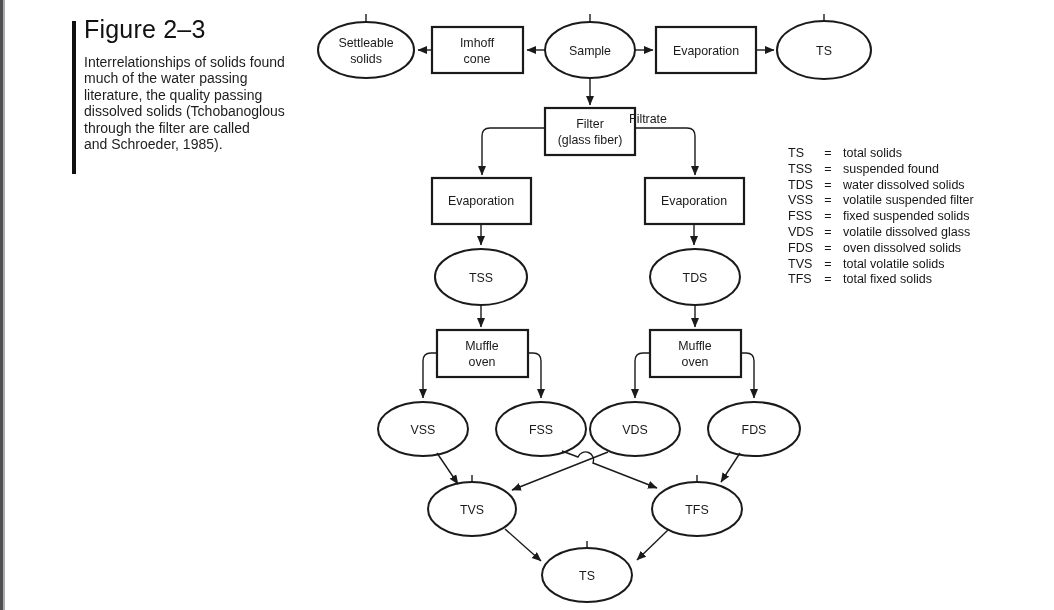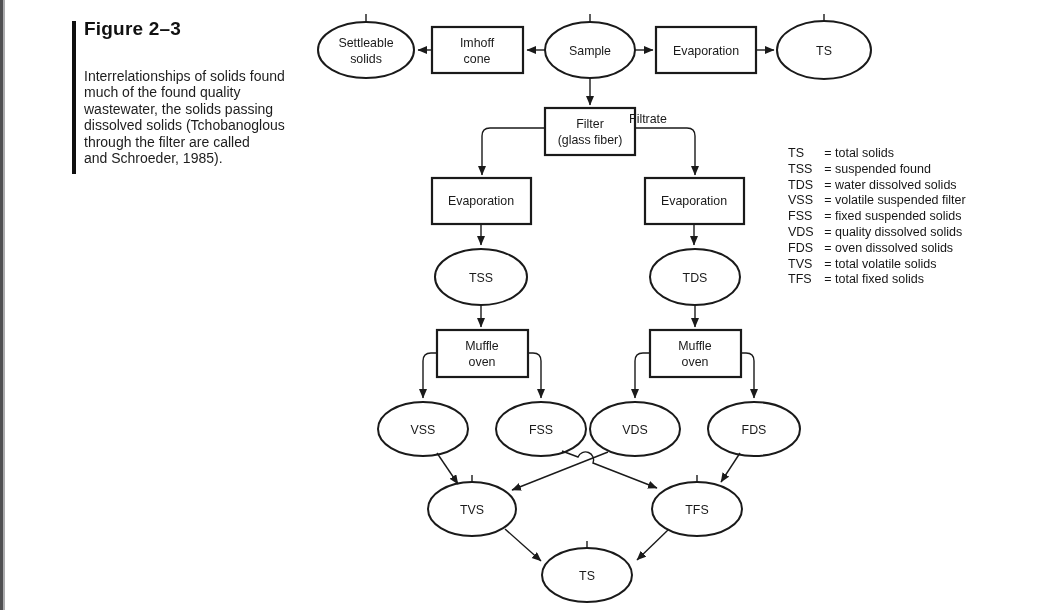--- a/index.html
+++ b/index.html
@@ -18,53 +18,53 @@
   }
   .caption-bar {
     position: absolute; left: 72px; top: 21px;
     width: 4px; height: 153px;
     background: #101010;
   }
   .caption {
     position: absolute; left: 84px; top: 17px; width: 216px;
   }
   .caption-title {
-    margin: 0; font-size: 19px; font-weight: bold; letter-spacing: 0.2px;
+    margin: 0; font-size: 25px; font-weight: normal; letter-spacing: 0.2px;
     line-height: 24px; color: #111;
   }
   .caption-lines {
-    margin-top: 27px; font-size: 14px; line-height: 16.4px; white-space: nowrap;
+    margin-top: 13px; font-size: 14px; line-height: 16.4px; white-space: nowrap;
     color: #1d1d1d;
   }
   .diagram { position: absolute; left: 0; top: 0; }
   .diagram text {
     font-family: "Liberation Sans", sans-serif;
     font-size: 12.4px; fill: #1a1a1a; text-anchor: middle;
   }
   .legend {
     position: absolute; left: 788px; top: 146px;
     font-size: 12.5px; color: #161616;
   }
   .legend-row { display: flex; line-height: 15.8px; }
   .legend-abbr { width: 33px; }
   .legend-eq { width: 14px; text-align: center; }
-  .legend-def { margin-left: 0; white-space: nowrap; }
+  .legend-def { margin-left: 8px; white-space: nowrap; }
 </style>
 </head>
 <body>
 
 <div class="page-edge"></div>
 
 <div class="caption-bar"></div>
 <div class="caption">
   <h2 class="caption-title">Figure 2–3</h2>
   <div class="caption-lines">
     <div>Interrelationships of solids found</div>
-    <div>much of the found quality</div>
-    <div>wastewater, the solids passing</div>
+    <div>much of the water passing</div>
+    <div>literature, the quality passing</div>
     <div>dissolved solids (Tchobanoglous</div>
     <div>through the filter are called</div>
     <div>and Schroeder, 1985).</div>
   </div>
 </div>
 
 <svg class="diagram" width="1054" height="610" viewBox="0 0 1054 610">
   <defs>
     <marker id="ah" markerUnits="userSpaceOnUse" markerWidth="11" markerHeight="9" refX="9" refY="4" orient="auto">
       <path d="M0,0 L9.5,4 L0,8 Z" fill="#1a1a1a"></path>
@@ -177,21 +177,21 @@
     <span class="legend-def">volatile suspended filter</span>
   </div>
   <div class="legend-row">
     <span class="legend-abbr">FSS</span>
     <span class="legend-eq">=</span>
     <span class="legend-def">fixed suspended solids</span>
   </div>
   <div class="legend-row">
     <span class="legend-abbr">VDS</span>
     <span class="legend-eq">=</span>
-    <span class="legend-def">quality dissolved solids</span>
+    <span class="legend-def">volatile dissolved glass</span>
   </div>
   <div class="legend-row">
     <span class="legend-abbr">FDS</span>
     <span class="legend-eq">=</span>
     <span class="legend-def">oven dissolved solids</span>
   </div>
   <div class="legend-row">
     <span class="legend-abbr">TVS</span>
     <span class="legend-eq">=</span>
     <span class="legend-def">total volatile solids</span>

